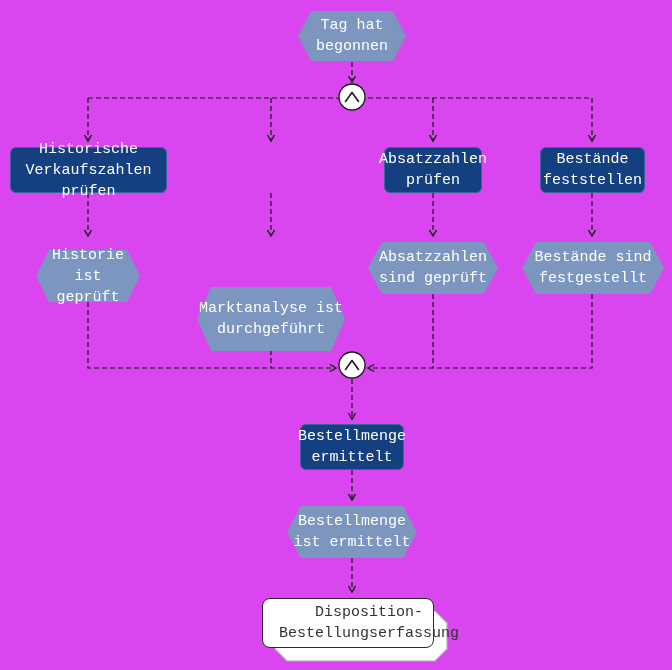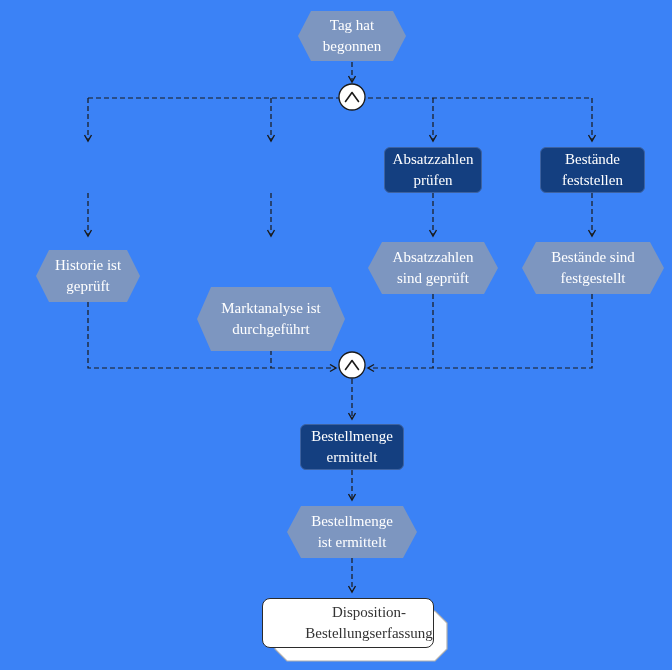--- a/index.html
+++ b/index.html
@@ -1,20 +1,20 @@
 <!DOCTYPE html>
 <html><head>
 <meta charset="utf-8">
 <style>
   html,body{margin:0;padding:0;background:#ffffff;}
   #canvas{
     position:relative;
     width:672px;height:670px;
-    background:#3b82f6;
-    font-family:Liberation Serif, serif;
+    background:#d946ef;
+    font-family:Liberation Mono, monospace;
     overflow:hidden;
   }
   #edges{position:absolute;left:0;top:0;z-index:1;}
   .node{position:absolute;z-index:2;}
   .label{
     position:absolute;inset:0;
     display:flex;align-items:center;justify-content:center;
     text-align:center;
     white-space:pre-line;
     font-size:15px;line-height:21px;
@@ -96,20 +96,24 @@
       <path d="M345.5,369.5 L352,360.5 L358.5,369.5" fill="none" stroke="#1a1a1a" stroke-width="1.6" stroke-linejoin="round" stroke-linecap="round"></path>
     </g>
   </svg>
 
   <div class="node" style="left:298px;top:11px;width:108px;height:50px;">
     <div class="hex-bg" style="clip-path:polygon(13px 0,calc(100% - 13px) 0,100% 50%,calc(100% - 13px) 100%,13px 100%,0 50%);"></div>
     <div class="label">Tag hat
 begonnen</div>
   </div>
 
+  <div class="node func" style="left:10px;top:147px;width:157px;height:46px;">
+    <div class="label">Historische
+Verkaufszahlen prüfen</div>
+  </div>
   <div class="node func" style="left:384px;top:147px;width:98px;height:46px;">
     <div class="label">Absatzzahlen
 prüfen</div>
   </div>
   <div class="node func" style="left:540px;top:147px;width:105px;height:46px;">
     <div class="label">Bestände
 feststellen</div>
   </div>
 
   <div class="node" style="left:36px;top:250px;width:104px;height:52px;">

